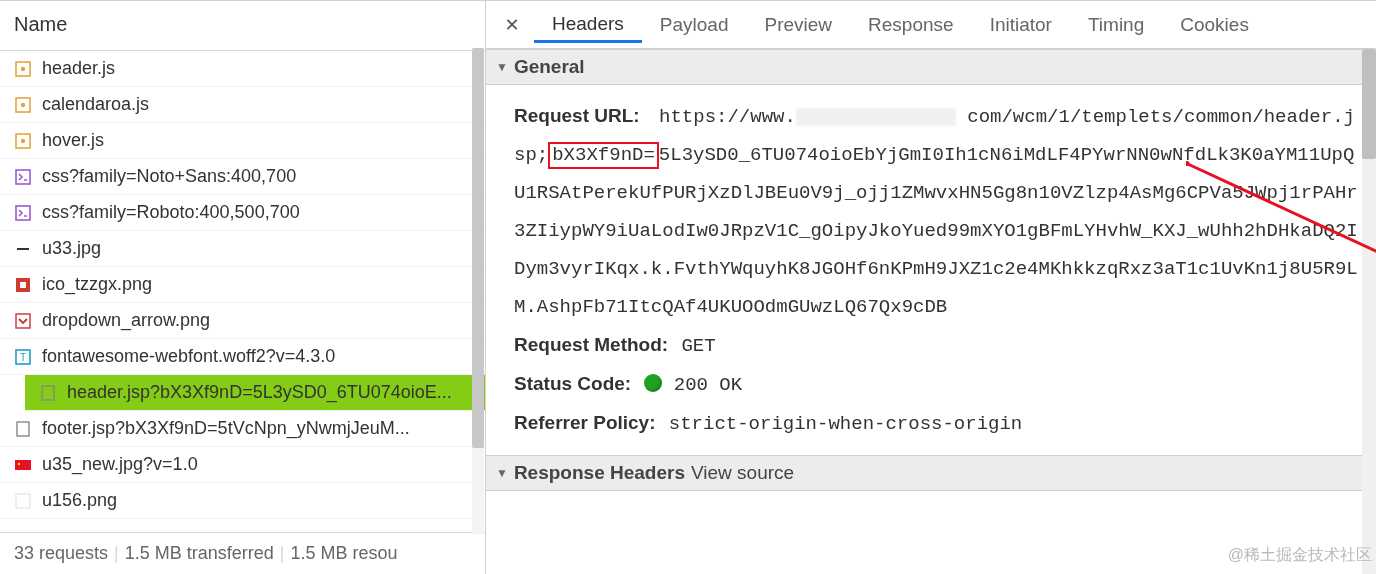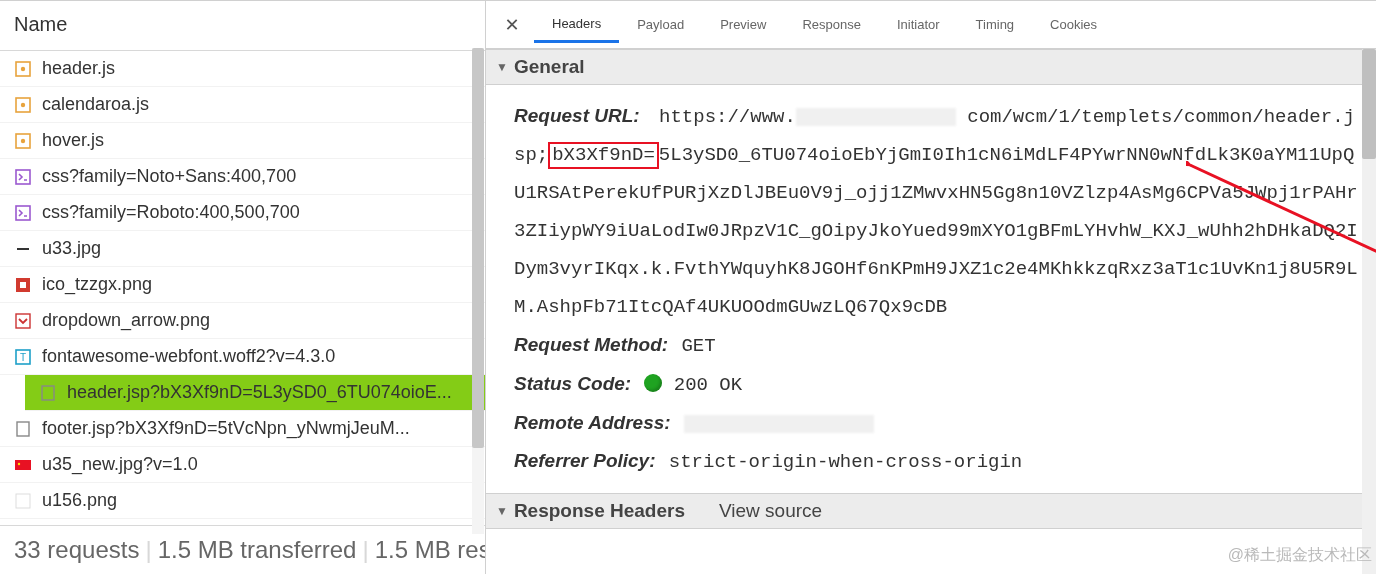--- a/index.html
+++ b/index.html
@@ -8,36 +8,36 @@
 
 
 .left { width: 486px; border-right: 1px solid #d0d0d0; display: flex; flex-direction: column; border-top: 1px solid #d0d0d0; }
 .left-header { padding: 12px 14px 14px; border-bottom: 1px solid #d8d8d8; font-size: 20px; color: #333; }
 .file-list { flex: 1; overflow-y: auto; }
 .file-row { display: flex; align-items: center; height: 36px; padding: 0 14px; gap: 10px; white-space: nowrap; overflow: hidden; text-overflow: ellipsis; cursor: pointer; border-bottom: 1px solid #f2f2f2; }
 .file-row.selected { background: #84cc16; margin-left: 25px; }
 .file-row .fname { overflow: hidden; text-overflow: ellipsis; font-size: 18px; color: #333; }
 .ficon { width: 18px; height: 18px; flex: 0 0 18px; display: inline-flex; align-items: center; justify-content: center; }
 .ficon svg { width: 18px; height: 18px; }
-.left-footer { border-top: 1px solid #d8d8d8; padding: 10px 14px; display: flex; gap: 6px; color: #666; font-size: 24px; white-space: nowrap; overflow: hidden; }
+.left-footer { border-top: 1px solid #d8d8d8; padding: 10px 14px; display: flex; gap: 6px; color: #666; font-size: 18px; white-space: nowrap; overflow: hidden; }
 .left-footer .sep { color: #d8d8d8; }
 
 
 .right { flex: 1; display: flex; flex-direction: column; position: relative; border-top: 1px solid #d0d0d0; }
 .tabs { display: flex; align-items: center; height: 48px; border-bottom: 1px solid #d0d0d0; padding-left: 4px; gap: 0; }
-.tab { padding: 0 18px; height: 36px; display: flex; align-items: center; color: #666; font-size: 13px; cursor: pointer; }
+.tab { padding: 0 18px; height: 36px; display: flex; align-items: center; color: #666; font-size: 19px; cursor: pointer; }
 .tab.active { color: #333; font-weight: 500; border-bottom: 3px solid #1a73e8; margin-bottom: -1px; }
 .close-x { width: 28px; height: 28px; display: flex; align-items: center; justify-content: center; margin-left: 8px; margin-right: 8px; cursor: pointer; color: #555; font-size: 18px; }
 
 .section { }
 .section-hd { background: #ececec; border-top: 1px solid #d0d0d0; border-bottom: 1px solid #d0d0d0; padding: 6px 10px; display: flex; align-items: center; gap: 6px; font-weight: 600; color: #444; font-size: 19px; }
 .section-hd .tri { font-size: 12px; color: #666; }
-.section-hd .view-src { font-weight: 400; color: #444; margin-left: 28px; }
+.section-hd .view-src { font-weight: 400; color: #444; }
 .general-body { padding: 12px 18px 12px 28px; font-size: 19px; color: #333; line-height: 2.0; }
-.row-l { font-weight: 600; color: #333; margin-right: 8px; font-style: italic; }
+.row-l { font-weight: 600; color: #333; margin-right: 8px; }
 .mono { font-family: Consolas, "Courier New", monospace; }
 .url-block { word-break: break-all; line-height: 2.0; }
 .redacted { display: inline-block; width: 160px; height: 18px; background: #f0f0f0; position: relative; vertical-align: middle; filter: blur(1px); }
 .status-dot { display: inline-block; width: 18px; height: 18px; border-radius: 50%; background: #1fa321; vertical-align: -2px; margin-right: 6px; box-shadow: inset -2px -2px 3px rgba(0,0,0,.2); }
 .row { }
 
 .hl-box { border: 2px solid #e81123; padding: 0 2px; display: inline-block; line-height: 1.2; }
 
 .scroll-right { position: absolute; right: 0; top: 48px; bottom: 0; width: 14px; background: #f0f0f0; }
 .scroll-thumb { position: absolute; right: 0; top: 0; width: 14px; height: 110px; background: #bfbfbf; border-radius: 2px; }
@@ -207,24 +207,20 @@
         <div class="row">
           <span class="row-l">Request Method:</span>
           <span class="mono">GET</span>
         </div>
         <div class="row">
           <span class="row-l">Status Code:</span>
           <span class="status-dot"></span>
           <span class="mono">200 OK</span>
         </div>
         <div class="row">
-          <span class="row-l">Remote Address:</span>
-          <span class="redacted" style="width:190px"></span>
-        </div>
-        <div class="row">
           <span class="row-l">Referrer Policy:</span>
           <span class="mono">strict-origin-when-cross-origin</span>
         </div>
       </div>
     </div>
 
     <div class="section">
       <div class="section-hd">
         <span class="tri">▼</span>
         <span>Response Headers</span>

